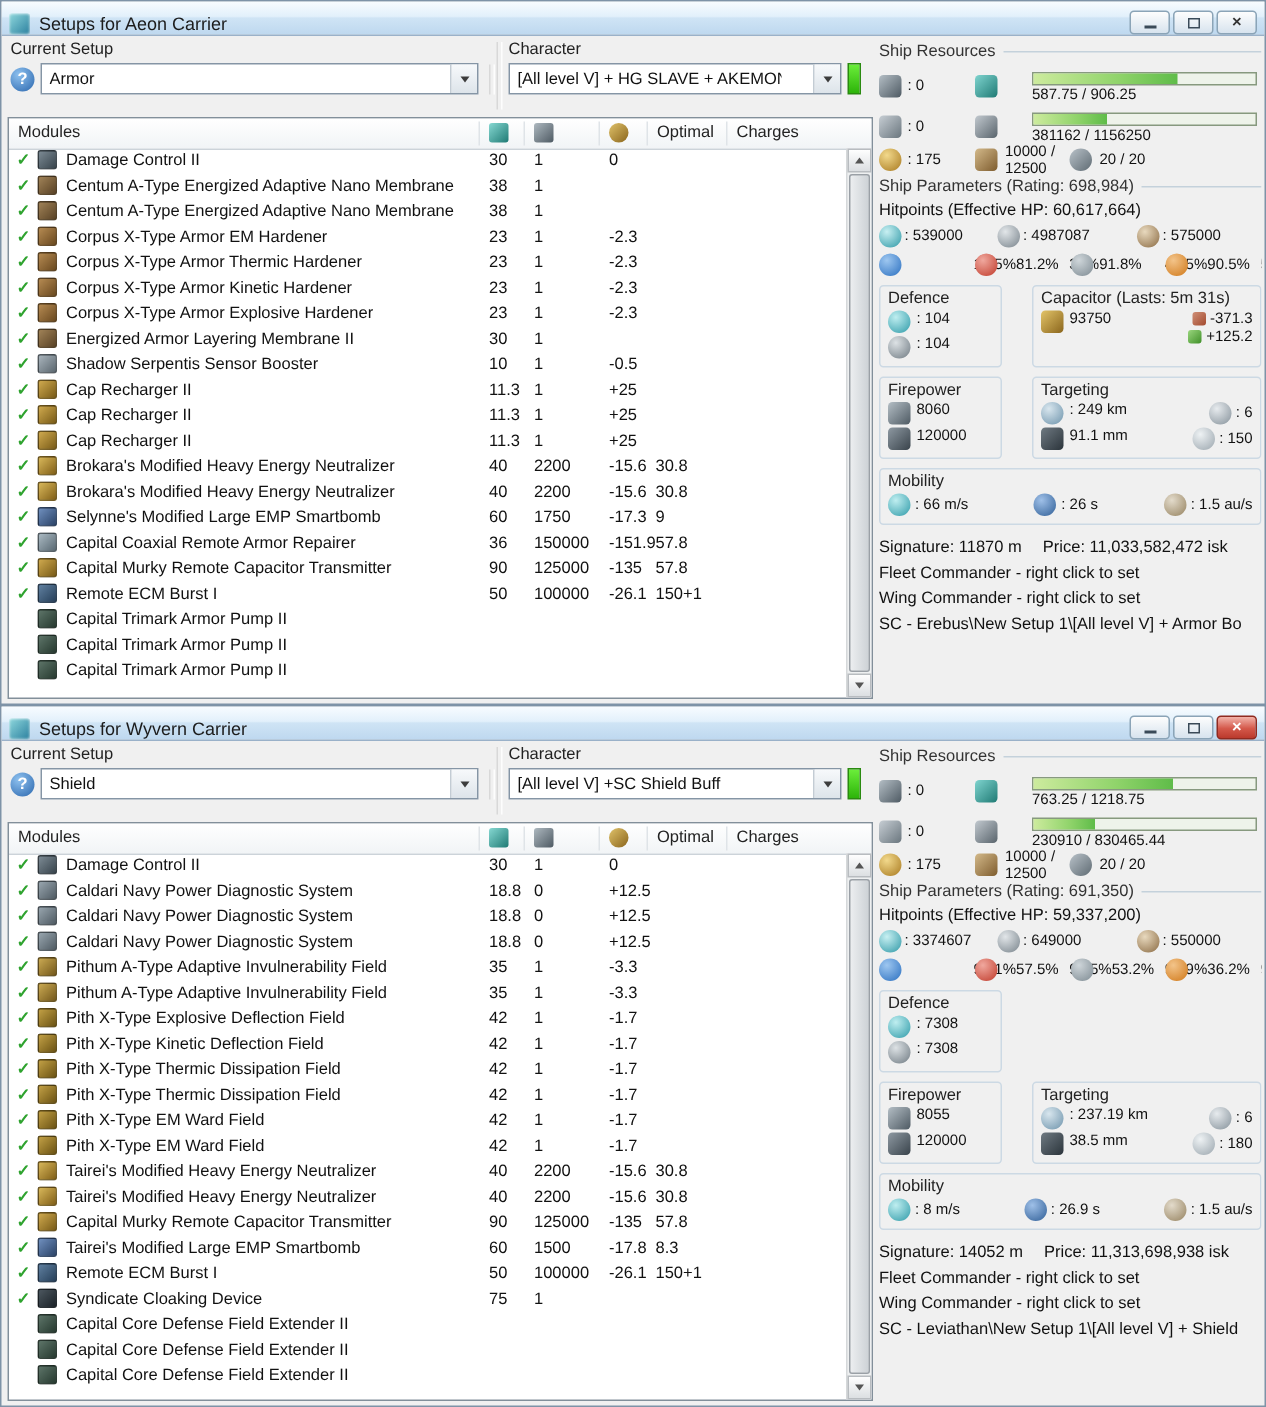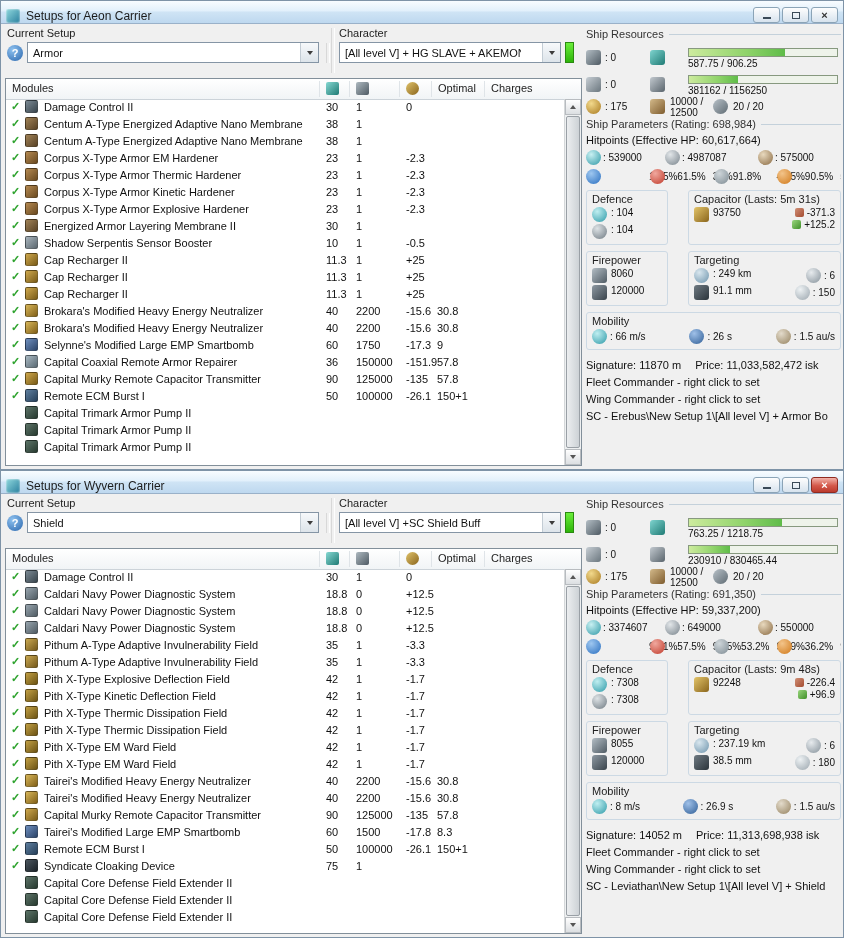--- a/index.html
+++ b/index.html
@@ -528,21 +528,21 @@
         <div class="hp-item">
           <span class="ic ic-hullhp"></span>
           <span>: 575000</span>
         </div>
       </div>
       <div class="resist-row">
         <div class="resist-cell">
           <span class="ic ic-em"></span>
           <span class="resist-vals">
             <span>12.5%</span>
-            <span>61.5%</span>
+            <span>81.2%</span>
           </span>
         </div>
         <div class="resist-cell">
           <span class="ic ic-th"></span>
           <span class="resist-vals">
             <span>30%</span>
             <span>91.8%</span>
           </span>
         </div>
         <div class="resist-cell">
@@ -1040,37 +1040,20 @@
           <div class="pb-title">Defence</div>
           <div class="pb-row">
             <span class="ic ic-defshield"></span>
             <span>: 7308</span>
           </div>
           <div class="pb-row">
             <span class="ic ic-defarmor"></span>
             <span>: 7308</span>
           </div>
         </div>
-        <div class="pbox wide">
-          <div class="pb-title">Capacitor (Lasts: 9m 48s)</div>
-          <div class="pb-row">
-            <span class="ic ic-capbat"></span>
-            <span>92248</span>
-            <span class="cap-stack">
-              <span class="cap-mini">
-                <span class="mini-ic mini-out"></span>
-                <span>-226.4</span>
-              </span>
-              <span class="cap-mini">
-                <span class="mini-ic mini-in"></span>
-                <span>+96.9</span>
-              </span>
-            </span>
-          </div>
-        </div>
       </div>
 
       <div class="pbox-pair">
         <div class="pbox narrow">
           <div class="pb-title">Firepower</div>
           <div class="pb-row">
             <span class="ic ic-dps"></span>
             <span>8055</span>
           </div>
           <div class="pb-row">

